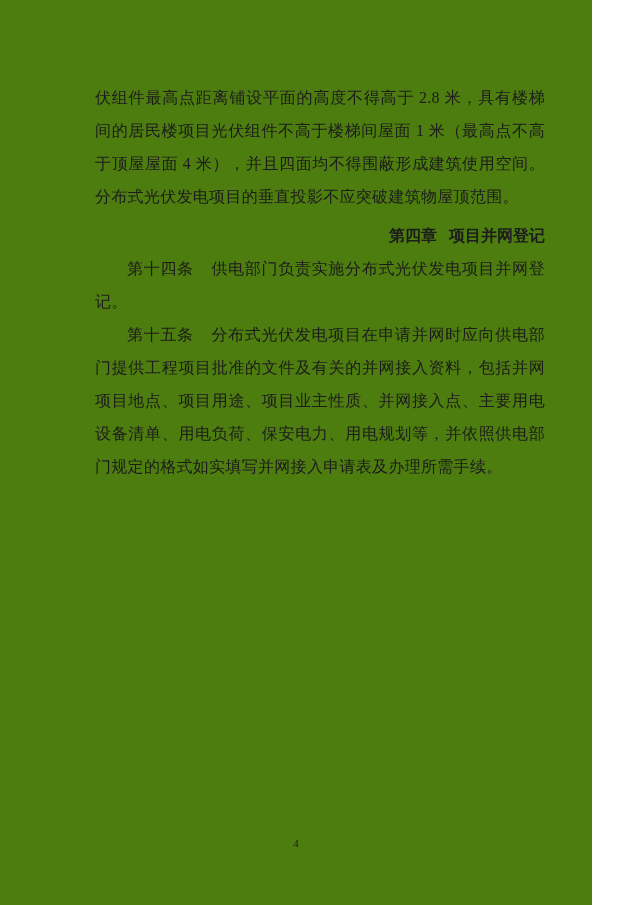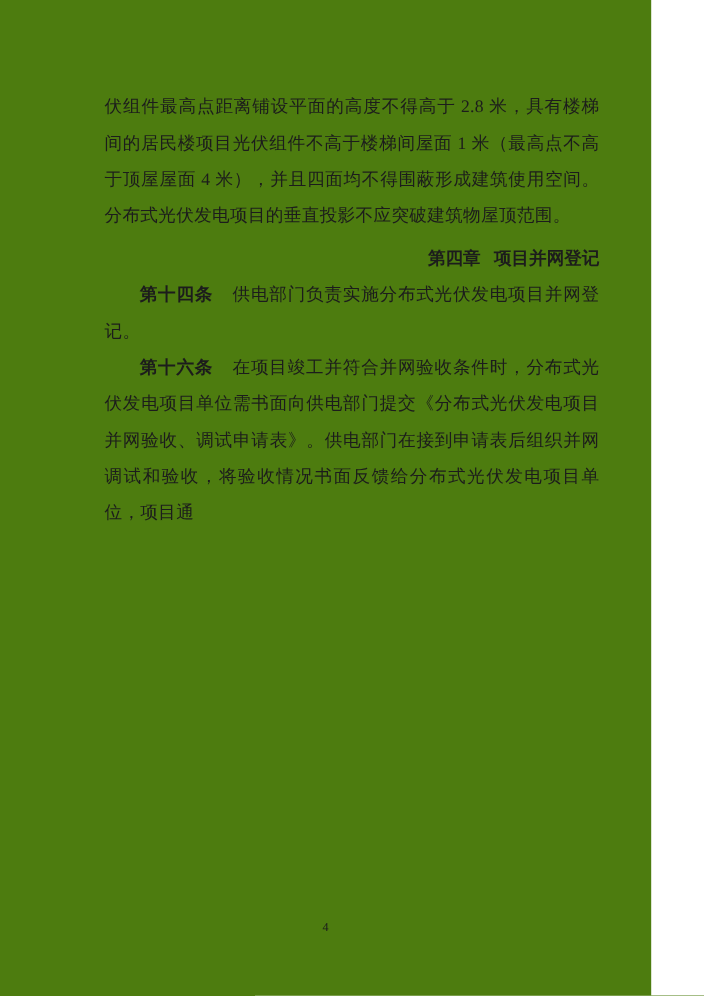--- a/index.html
+++ b/index.html
@@ -40,21 +40,21 @@
   .chapter-heading {
     margin: 6px 0 0 0;
     font-size: 16px;
     line-height: 33px;
     font-weight: bold;
     color: #1c1c1c;
     text-align: right;
     word-spacing: 8px;
   }
   .article-label {
-    font-weight: bold;
+    font-weight: normal;
     margin-right: 1.1em;
   }
   .page-number {
     position: absolute;
     top: 836px;
     left: 0;
     width: 100%;
     text-align: center;
     font-size: 11px;
     line-height: 14px;
@@ -69,21 +69,21 @@
 
     <p class="para">伏组件最高点距离铺设平面的高度不得高于 2.8 米，具有楼梯间的居民楼项目光伏组件不高于楼梯间屋面 1 米（最高点不高于顶屋屋面 4 米），并且四面均不得围蔽形成建筑使用空间。分布式光伏发电项目的垂直投影不应突破建筑物屋顶范围。</p>
 
 
     <p class="chapter-heading">第四章 项目并网登记</p>
 
     <p class="para indent">
       <span class="article-label">第十四条</span><span>供电部门负责实施分布式光伏发电项目并网登记。</span>
     </p>
 
+    <p class="para indent">
+      <span class="article-label">第十五条</span><span>分布式光伏发电项目在申请并网时应向供电部门提供工程项目批准的文件及有关的并网接入资料，包括并网项目地点、项目用途、项目业主性质、并网接入点、主要用电设备清单、用电负荷、保安电力、用电规划等，并依照供电部门规定的格式如实填写并网接入申请表及办理所需手续。</span>
+    </p>
 
-    <p class="para indent">
-      <span class="article-label">第十六条</span><span>在项目竣工并符合并网验收条件时，分布式光伏发电项目单位需书面向供电部门提交《分布式光伏发电项目并网验收、调试申请表》。供电部门在接到申请表后组织并网调试和验收，将验收情况书面反馈给分布式光伏发电项目单位，项目通</span>
-    </p>
 
   </div>
 
   <div class="page-number">4</div>
 </div>
 
 </body></html>

